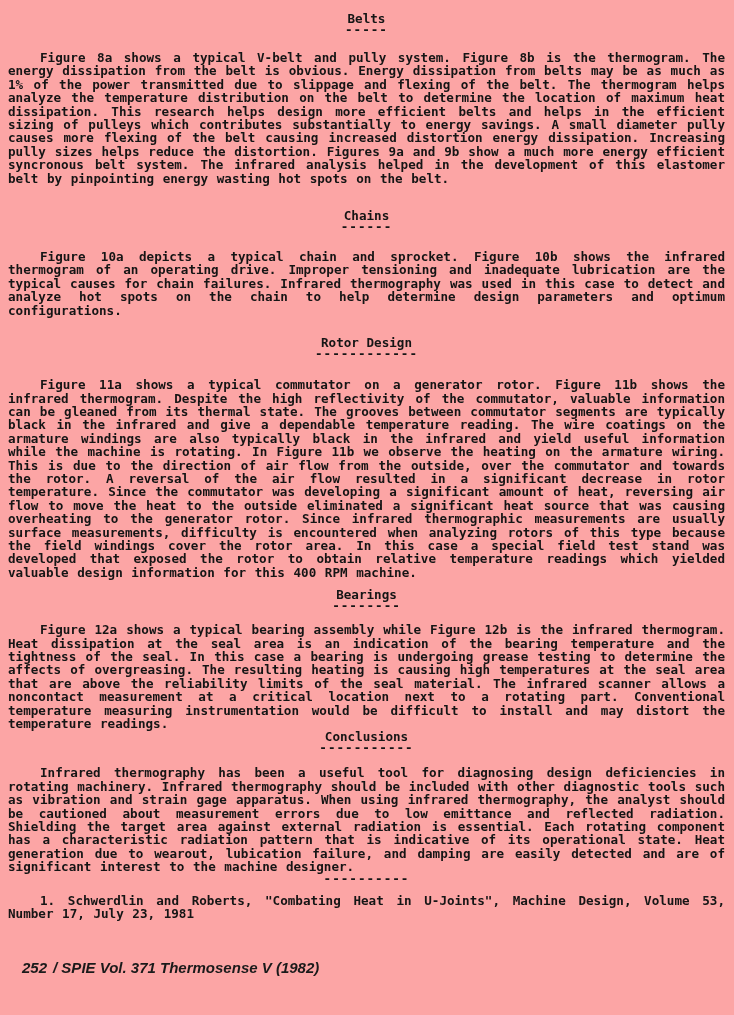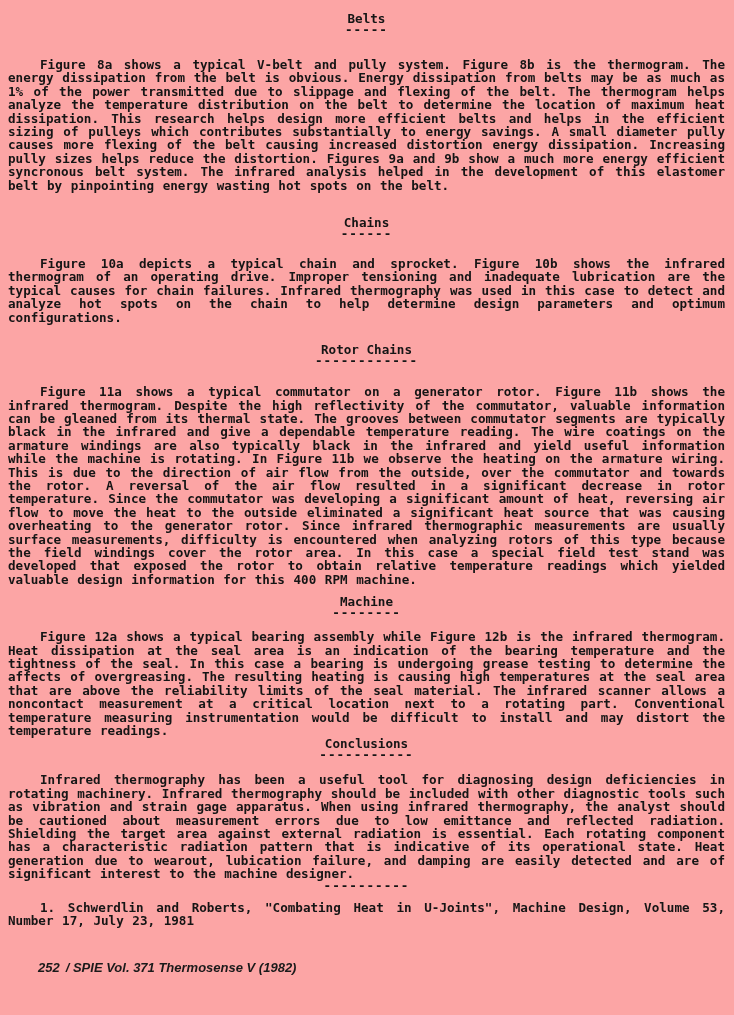--- a/index.html
+++ b/index.html
@@ -37,39 +37,39 @@
     white-space: pre;
   }
   .para {
     margin: 0;
     text-align: justify;
     text-indent: 32px;
     word-spacing: 1px;
   }
   
   .sec-belts       .section-heading { margin-top: 0; }
-  .sec-belts       .para { margin-top: 24px; }
+  .sec-belts       .para { margin-top: 17px; }
   .sec-chains      .section-heading { margin-top: 24px; }
   .sec-chains      .para { margin-top: 19px; }
   .sec-rotor       .section-heading { margin-top: 19px; }
   .sec-rotor       .para { margin-top: 20px; }
   .sec-bearings    .section-heading { margin-top: 9px; }
   .sec-bearings    .para { margin-top: 13px; }
   .sec-conclusions .section-heading { }
   .sec-conclusions .para { margin-top: 14px; }
   .sec-references  .section-heading { margin-top: 11px; }
   .sec-references  .para { margin-top: 11px; }
   .footer {
     position: absolute;
-    left: 38px;
+    left: 22px;
     top: 961px;
     font-family: "Liberation Sans", sans-serif;
     font-style: italic;
     font-weight: 700;
-    font-size: 13px;
+    font-size: 15px;
     line-height: 13px;
     color: #1a1a1a;
     white-space: nowrap;
   }
   .footer .page-number { margin-right: 6px; }
 </style>
 </head>
 <body>
 
 <div class="page">
@@ -80,27 +80,27 @@
     <p class="para">Figure 8a shows a typical V-belt and pully system. Figure 8b is the thermogram. The energy dissipation from the belt is obvious. Energy dissipation from belts may be as much as 1% of the power transmitted due to slippage and flexing of the belt. The thermogram helps analyze the temperature distribution on the belt to determine the location of maximum heat dissipation. This research helps design more efficient belts and helps in the efficient sizing of pulleys which contributes substantially to energy savings. A small diameter pully causes more flexing of the belt causing increased distortion energy dissipation. Increasing pully sizes helps reduce the distortion. Figures 9a and 9b show a much more energy efficient syncronous belt system. The infrared analysis helped in the development of this elastomer belt by pinpointing energy wasting hot spots on the belt.</p>
   </div>
 
   <div class="section sec-chains">
     <div class="section-heading">Chains</div>
     <div class="heading-underline">------</div>
     <p class="para">Figure 10a depicts a typical chain and sprocket. Figure 10b shows the infrared thermogram of an operating drive. Improper tensioning and inadequate lubrication are the typical causes for chain failures. Infrared thermography was used in this case to detect and analyze hot spots on the chain to help determine design parameters and optimum configurations.</p>
   </div>
 
   <div class="section sec-rotor">
-    <div class="section-heading">Rotor Chains</div>
+    <div class="section-heading">Rotor Design</div>
     <div class="heading-underline">------------</div>
     <p class="para">Figure 11a shows a typical commutator on a generator rotor. Figure 11b shows the infrared thermogram. Despite the high reflectivity of the commutator, valuable information can be gleaned from its thermal state. The grooves between commutator segments are typically black in the infrared and give a dependable temperature reading. The wire coatings on the armature windings are also typically black in the infrared and yield useful information while the machine is rotating. In Figure 11b we observe the heating on the armature wiring. This is due to the direction of air flow from the outside, over the commutator and towards the rotor. A reversal of the air flow resulted in a significant decrease in rotor temperature. Since the commutator was developing a significant amount of heat, reversing air flow to move the heat to the outside eliminated a significant heat source that was causing overheating to the generator rotor. Since infrared thermographic measurements are usually surface measurements, difficulty is encountered when analyzing rotors of this type because the field windings cover the rotor area. In this case a special field test stand was developed that exposed the rotor to obtain relative temperature readings which yielded valuable design information for this 400 RPM machine.</p>
   </div>
 
   <div class="section sec-bearings">
-    <div class="section-heading">Machine</div>
+    <div class="section-heading">Bearings</div>
     <div class="heading-underline">--------</div>
     <p class="para">Figure 12a shows a typical bearing assembly while Figure 12b is the infrared thermogram. Heat dissipation at the seal area is an indication of the bearing temperature and the tightness of the seal. In this case a bearing is undergoing grease testing to determine the affects of overgreasing. The resulting heating is causing high temperatures at the seal area that are above the reliability limits of the seal material. The infrared scanner allows a noncontact measurement at a critical location next to a rotating part. Conventional temperature measuring instrumentation would be difficult to install and may distort the temperature readings.</p>
   </div>
 
   <div class="section sec-conclusions">
     <div class="section-heading">Conclusions</div>
     <div class="heading-underline">-----------</div>
     <p class="para">Infrared thermography has been a useful tool for diagnosing design deficiencies in rotating machinery. Infrared thermography should be included with other diagnostic tools such as vibration and strain gage apparatus. When using infrared thermography, the analyst should be cautioned about measurement errors due to low emittance and reflected radiation. Shielding the target area against external radiation is essential. Each rotating component has a characteristic radiation pattern that is indicative of its operational state. Heat generation due to wearout, lubication failure, and damping are easily detected and are of significant interest to the machine designer.</p>
   </div>
 

